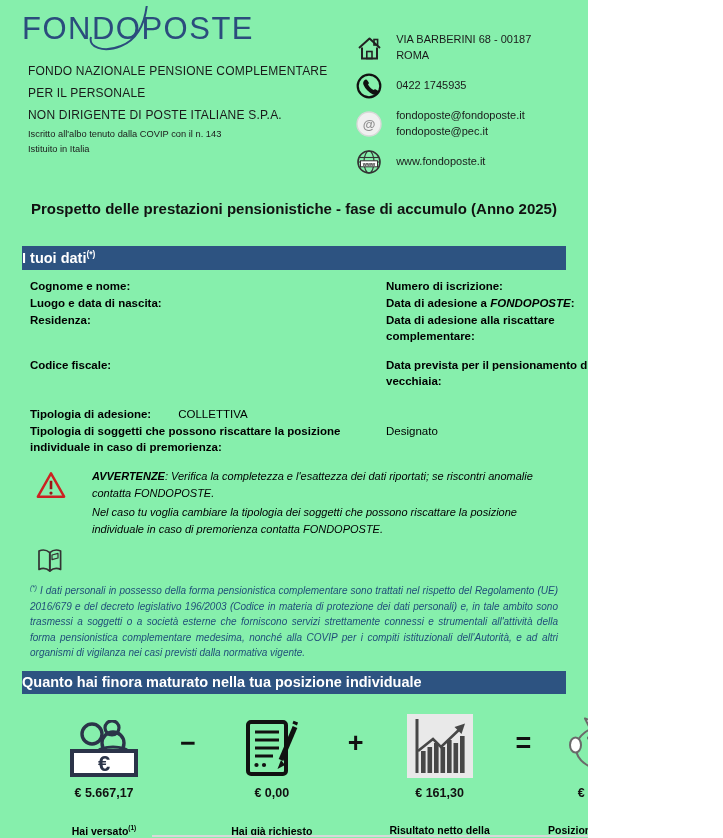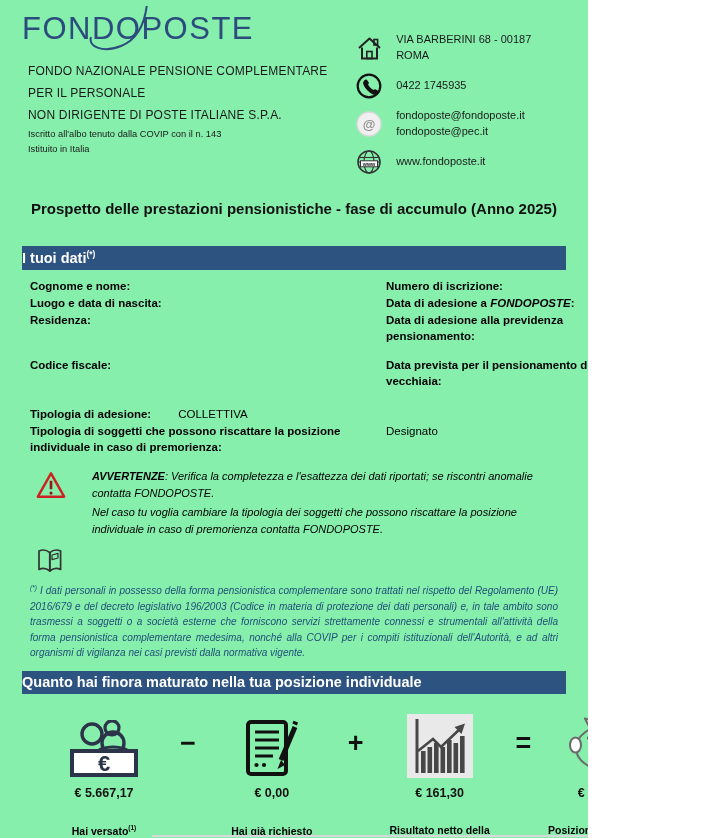--- a/index.html
+++ b/index.html
@@ -146,21 +146,21 @@
       <div class="lbl">Numero di iscrizione:</div>
       <div></div>
     </div>
     <div class="drow">
       <div class="lbl">Luogo e data di nascita:</div>
       <div class="lbl"><span>Data di adesione a </span><span class="bi">FONDOPOSTE</span><span>:</span></div>
       <div class="val">01/02/2025</div>
     </div>
     <div class="drow">
       <div class="lbl">Residenza:</div>
-      <div class="lbl" style="max-width:208px;">Data di adesione alla previdenza pensionamento:</div>
+      <div class="lbl" style="max-width:208px;">Data di adesione alla riscattare complementare:</div>
       <div class="val">17/03/2023</div>
     </div>
     <div class="drow gap-md">
       <div class="lbl">Codice fiscale:</div>
       <div class="lbl" style="max-width:208px;">Data prevista per il pensionamento di vecchiaia:</div>
     </div>
     <div class="drow gap-lg">
       <div>
         <span class="inline-lbl">Tipologia di adesione:</span>
         <span class="val">COLLETTIVA</span>

